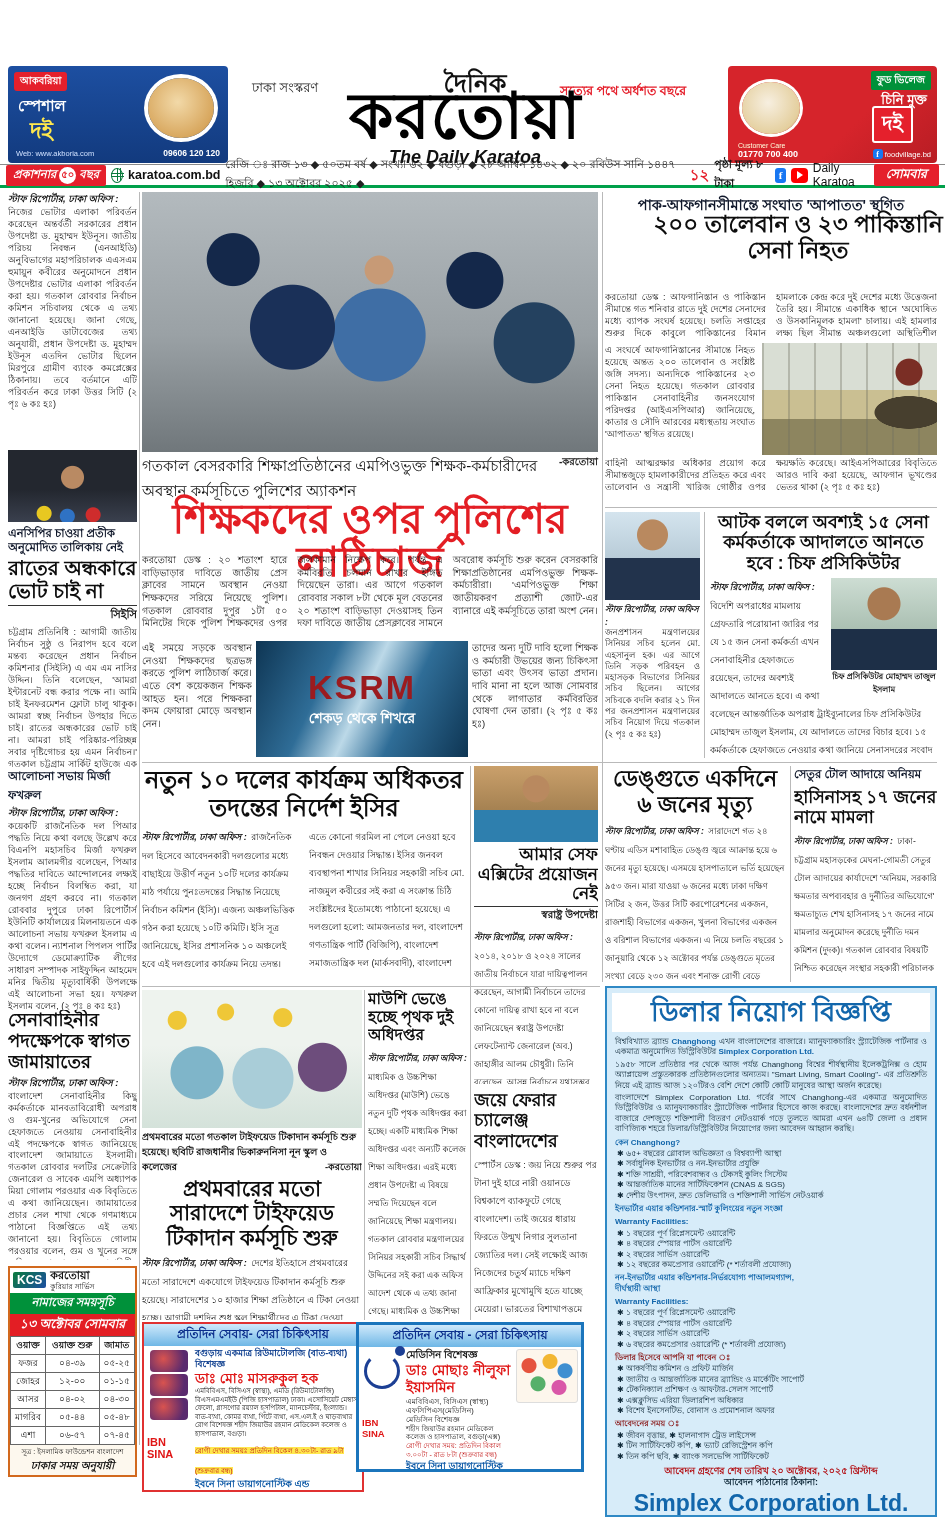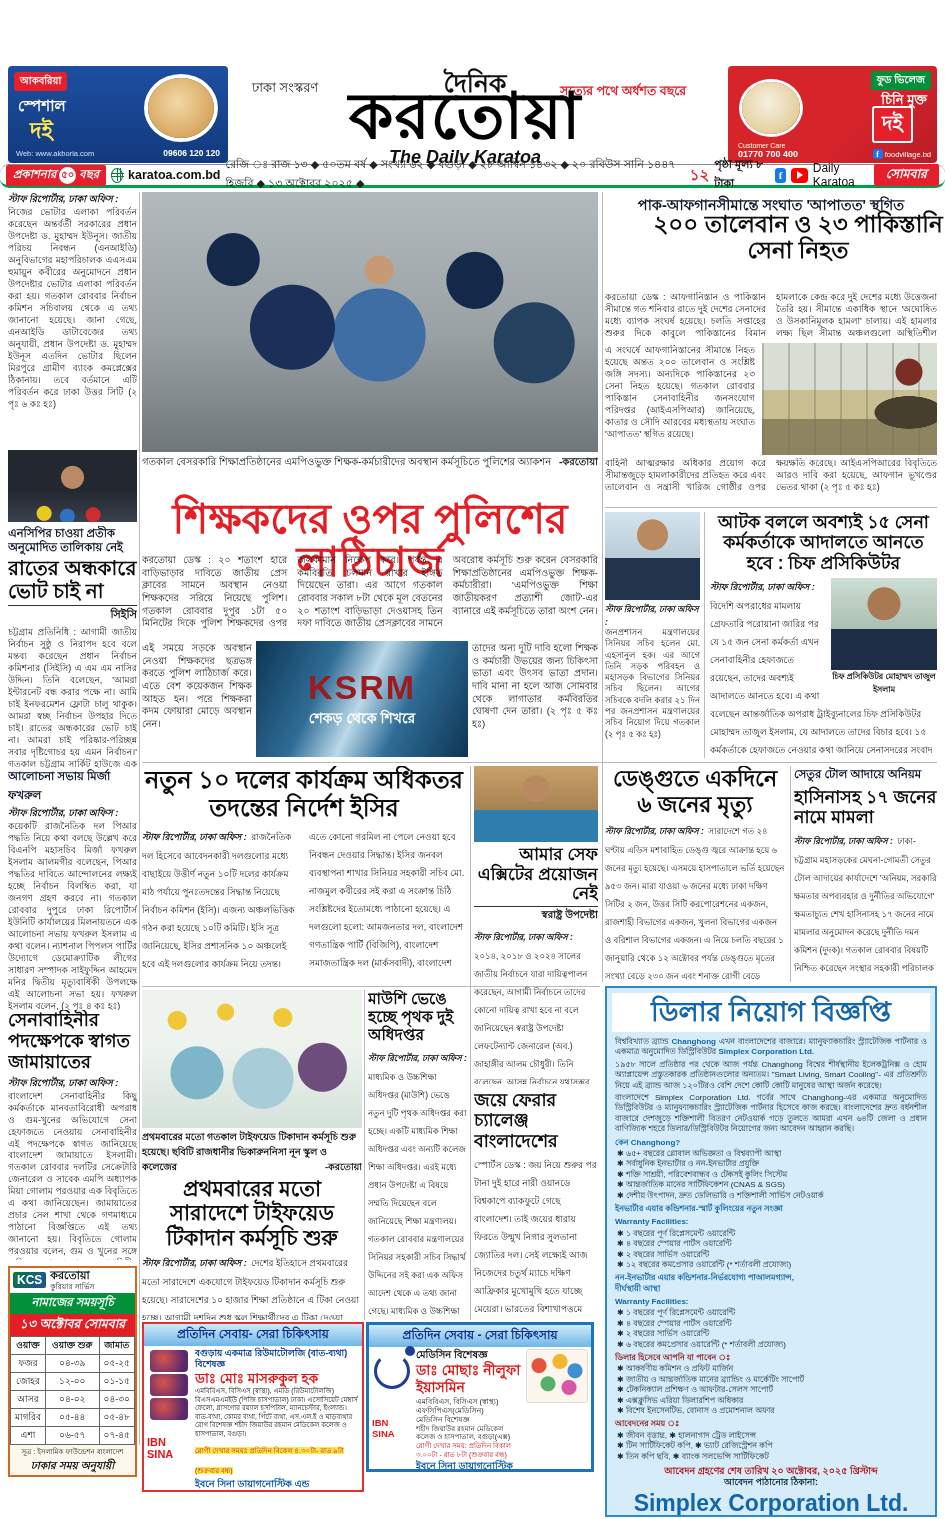--- a/index.html
+++ b/index.html
@@ -13,21 +13,21 @@
   .byline{font-weight:bold;font-style:italic;}
   .kicker{font-weight:bold;color:#0f172a;}
   .vrule{position:absolute;width:1px;background:#b9b9b9;}
   .hrule{position:absolute;height:1px;background:#b9b9b9;}
   .photo{background-size:cover;background-color:#a9adb0;}
   .credit{font-weight:bold;font-size:10px;color:#222;}
   
   .brand-title{font-weight:900;color:#000;letter-spacing:1px;}
   .redbox{background:#e5202c;color:#fff;font-weight:bold;}
   
-  .infobar{display:flex;align-items:center;gap:5px;border-top:1px solid #8a8a8a;border-bottom:3px solid #00a04a;background:#fff;padding:0 6px;box-sizing:border-box;border-radius:9px;}
+  .infobar{display:flex;align-items:center;gap:5px;border-top:1px solid #8a8a8a;border-bottom:3px solid #00a04a;background:#fff;padding:0 6px;box-sizing:border-box;}
   .pubpill{display:inline-flex;align-items:center;gap:3px;background:#e5202c;color:#fff;font-style:italic;font-weight:bold;font-size:11.5px;padding:1px 7px;border-radius:2px;}
   .pubcircle{display:inline-flex;align-items:center;justify-content:center;width:17px;height:17px;border-radius:50%;background:#fff;color:#e5202c;font-size:10px;font-weight:bold;font-style:normal;}
   .fbicon{display:inline-flex;align-items:center;justify-content:center;width:15px;height:15px;background:#1877f2;color:#fff;border-radius:3px;font-weight:bold;font-size:11px;font-family:"Liberation Serif",serif;}
   .yticon{display:inline-flex;align-items:center;justify-content:center;width:21px;height:15px;background:#f00;border-radius:4px;}
   .yticon b{width:0;height:0;border-left:6px solid #fff;border-top:4px solid transparent;border-bottom:4px solid transparent;}
   .globe{display:inline-block;width:13px;height:13px;border-radius:50%;border:1.5px solid #0a7a3d;position:relative;}
   .globe:before{content:"";position:absolute;left:4.5px;top:-1px;width:2px;height:13px;border-left:1px solid #0a7a3d;border-right:1px solid #0a7a3d;}
   .globe:after{content:"";position:absolute;top:4.5px;left:-1px;height:2px;width:13px;border-top:1px solid #0a7a3d;border-bottom:1px solid #0a7a3d;}
   
   .prayer{border:2px solid #d2691e;background:#fdf8ee;box-sizing:border-box;font-size:9px;}
@@ -227,21 +227,21 @@
             </tr>
       </tbody>
         </table>
       <div class="ctr" style="font-size:7px;padding-top:1px;">সূত্র : ইসলামিক ফাউন্ডেশন বাংলাদেশ</div>
       <div class="ctr" style="font-size:10.5px;font-weight:bold;font-style:italic;">ঢাকার সময় অনুযায়ী</div>
     </div>
   </div>
 
   <div class="abs photo ph-police" style="left:142px;top:192px;width:456px;height:260px;"></div>
   <div class="abs" style="left:142px;top:454px;width:456px;display:flex;justify-content:space-between;">
-    <span class="cap" style="font-size:10px;text-align:center;">গতকাল বেসরকারি শিক্ষাপ্রতিষ্ঠানের এমপিওভুক্ত শিক্ষক-কর্মচারীদের অবস্থান কর্মসূচিতে পুলিশের অ্যাকশন</span>
+    <span class="cap" style="font-size:15px;">গতকাল বেসরকারি শিক্ষাপ্রতিষ্ঠানের এমপিওভুক্ত শিক্ষক-কর্মচারীদের অবস্থান কর্মসূচিতে পুলিশের অ্যাকশন</span>
     <span class="credit">-করতোয়া</span>
   </div>
   <div class="abs ctr" style="left:142px;top:498px;width:456px;font-size:41px;font-weight:900;color:#e31e24;line-height:1.05;">শিক্ষকদের ওপর পুলিশের লাঠিচার্জ</div>
   <div class="abs clip body" style="left:142px;top:554px;width:456px;height:86px;column-count:3;column-gap:10px;">করতোয়া ডেস্ক : ২০ শতাংশ হারে বাড়িভাড়ার দাবিতে জাতীয় প্রেস ক্লাবের সামনে অবস্থান নেওয়া শিক্ষকদের সরিয়ে নিয়েছে পুলিশ। গতকাল রোববার দুপুর ১টা ৫০ মিনিটের দিকে পুলিশ শিক্ষকদের ওপর জলকামান নিক্ষেপ করে। পর্যন্ত এ কর্মবিরতি চলমান রাখার ইঙ্গিত দিয়েছেন তারা। এর আগে গতকাল রোববার সকাল ৮টা থেকে মূল বেতনের ২০ শতাংশ বাড়িভাড়া দেওয়াসহ তিন দফা দাবিতে জাতীয় প্রেসক্লাবের সামনে অবরোধ কর্মসূচি শুরু করেন বেসরকারি শিক্ষাপ্রতিষ্ঠানের এমপিওভুক্ত শিক্ষক-কর্মচারীরা। 'এমপিওভুক্ত শিক্ষা জাতীয়করণ প্রত্যাশী জোট'-এর ব্যানারে এই কর্মসূচিতে তারা অংশ নেন।</div>
   <div class="abs clip body" style="left:142px;top:642px;width:110px;height:114px;">এই সময়ে সড়কে অবস্থান নেওয়া শিক্ষকদের ছত্রভঙ্গ করতে পুলিশ লাঠিচার্জ করে। এতে বেশ কয়েকজন শিক্ষক আহত হন। পরে শিক্ষকরা কদম ফোয়ারা মোড়ে অবস্থান নেন।</div>
   <div class="abs ksrm" style="left:256px;top:641px;width:212px;height:116px;">
     <div style="font-size:34px;font-weight:900;color:#9b1b1f;letter-spacing:2px;">KSRM</div>
     <div style="font-size:14px;color:#fff;font-weight:bold;">শেকড় থেকে শিখরে</div>
   </div>
   <div class="abs clip body" style="left:472px;top:642px;width:126px;height:114px;">তাদের অন্য দুটি দাবি হলো শিক্ষক ও কর্মচারী উভয়ের জন্য চিকিৎসা ভাতা এবং উৎসব ভাতা প্রদান। দাবি মানা না হলে আজ সোমবার থেকে লাগাতার কর্মবিরতির ঘোষণা দেন তারা। (২ পৃঃ ৫ কঃ হঃ)</div>
@@ -398,21 +398,21 @@
         <div style="font-size:7px;color:#c01414;background:#ffe84d;display:inline;">রোগী দেখার সময়ঃ প্রতিদিন বিকেল ৪.৩০টা- রাত ৯টা (শুক্রবার বন্ধ)</div>
         <div class="doc-center" style="font-size:9.5px;">ইবনে সিনা ডায়াগনোস্টিক এন্ড কনসালটেশন সেন্টার, বগুড়া</div>
         
         
         
         
       </div>
     </div>
   </div>
 
-  <div class="abs docad clip" style="left:366px;top:1322px;width:228px;height:150px;border:3px solid #1b75bc;">
+  <div class="abs docad clip" style="left:356px;top:1322px;width:228px;height:150px;border:3px solid #1b75bc;">
     <div class="dochdr">প্রতিদিন সেবায় - সেরা চিকিৎসায়</div>
     <div style="display:flex;gap:4px;padding:2px 3px;">
       <div style="width:40px;flex:none;">
         <div class="steth"></div>
         <div class="ibnsina" style="margin-top:28px;font-size:9.5px;">IBN SINA</div>
       </div>
       <div style="flex:1;line-height:1.25;">
         <div style="font-size:10px;font-weight:bold;">মেডিসিন বিশেষজ্ঞ</div>
         <div class="doc-name" style="font-size:14px;">ডাঃ মোছাঃ নীলুফা ইয়াসমিন</div>
         <div style="font-size:7.5px;">এমবিবিএস, বিসিএস (স্বাস্থ্য)</div>

